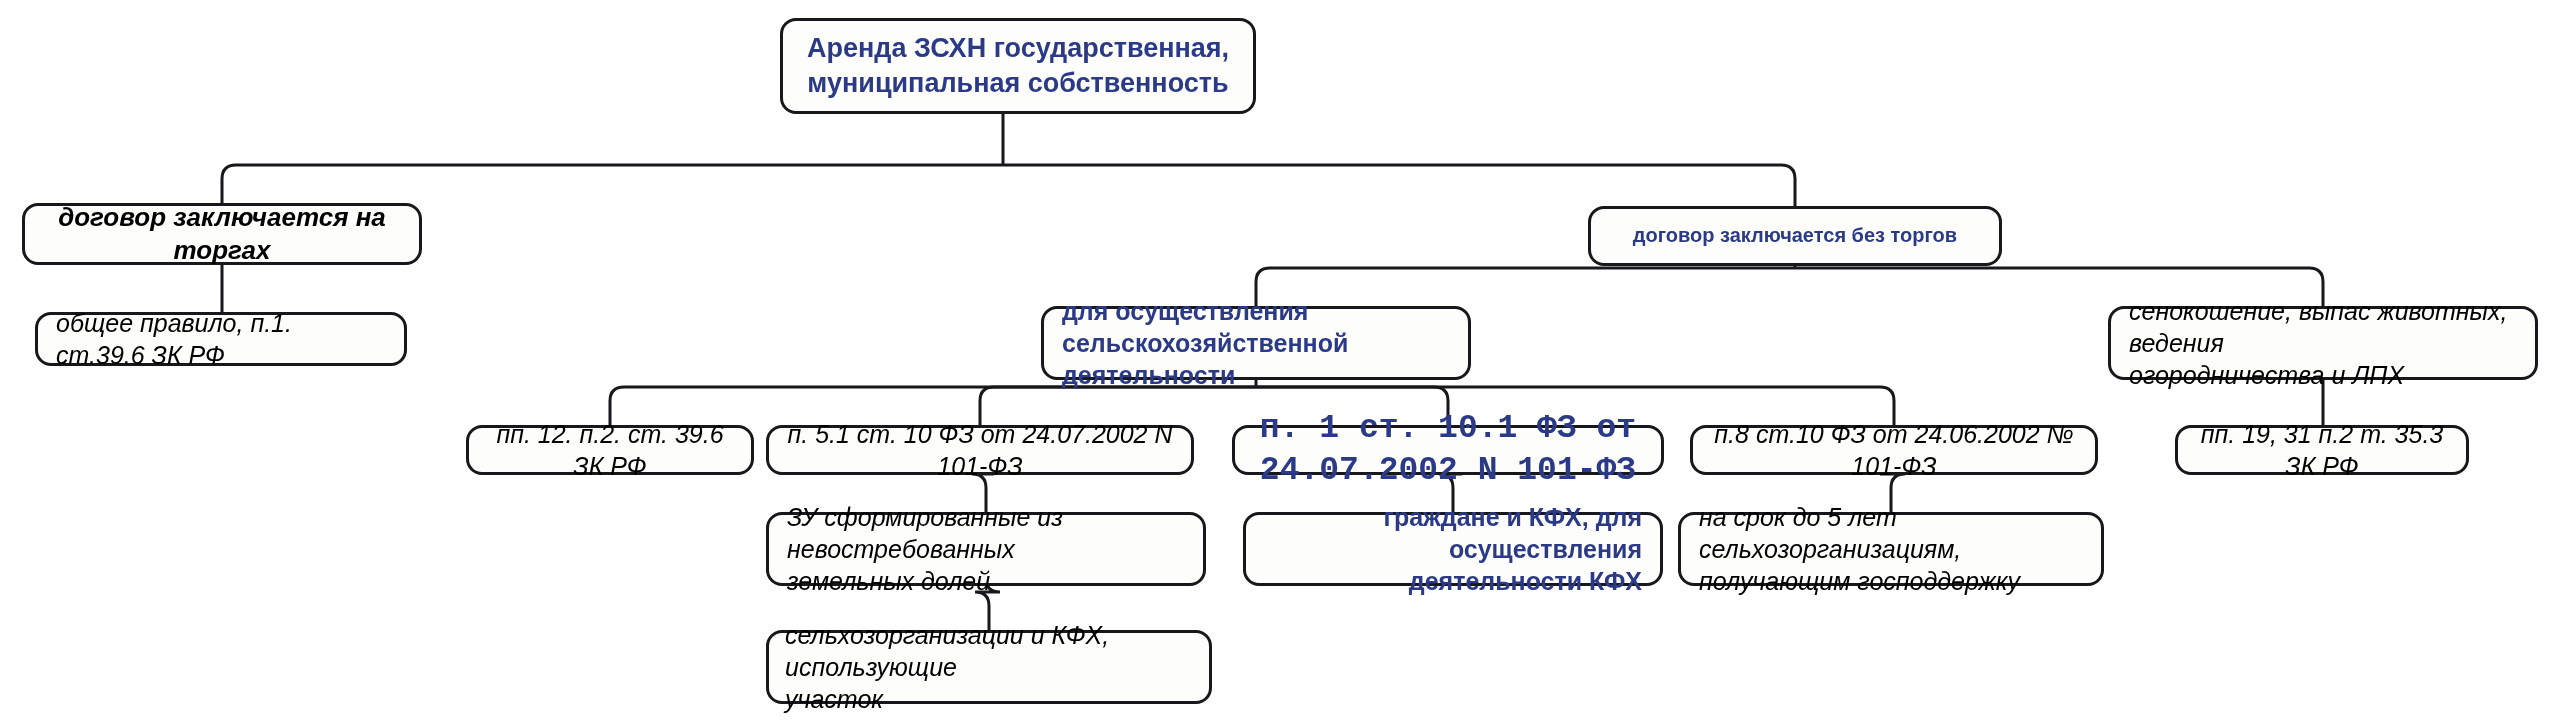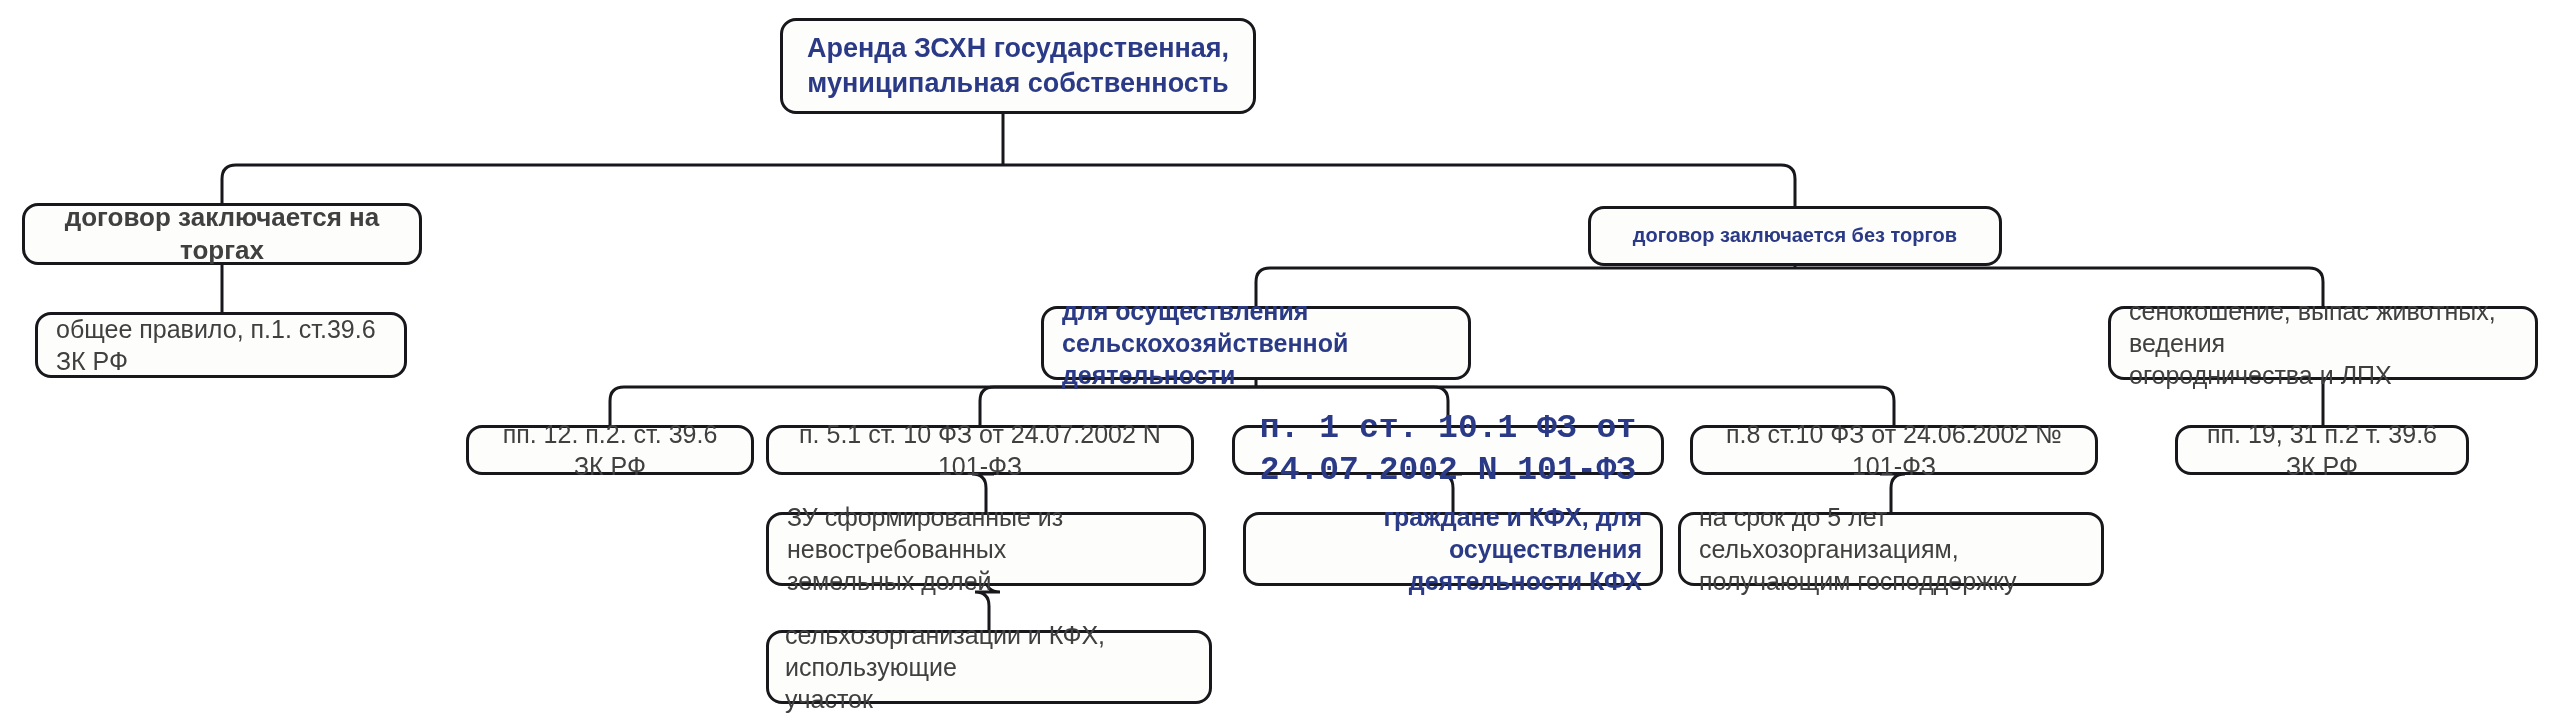--- a/index.html
+++ b/index.html
@@ -35,21 +35,21 @@
     flex-direction: column;
     justify-content: center;
     padding: 6px 18px;
     z-index: 2;
   }
   .node .txt {
     display: block;
     white-space: pre-line;
     line-height: 1.28;
   }
-  .c-black { color: #404040; }
+  .c-black { color: #000000; font-style: italic; }
   .c-blue  { color: #2b3a87; }
   .w-bold   { font-weight: bold; }
   .w-normal { font-weight: normal; }
   .a-center { text-align: center; }
   .a-left   { text-align: left; }
 </style>
 </head>
 <body>
 
 <div id="canvas">
@@ -75,21 +75,21 @@
 <div class="node" style="left: 780px; top: 18px; width: 476px; height: 96px;">
       <span class="txt c-blue w-bold a-center" style="font-size: 27px;">Аренда ЗСХН государственная,
 муниципальная собственность</span>
     </div>
     <div class="node" style="left: 22px; top: 203px; width: 400px; height: 62px;">
       <span class="txt c-black w-bold a-center" style="font-size: 26px;">договор заключается на торгах</span>
     </div>
     <div class="node" style="left: 1588px; top: 206px; width: 414px; height: 60px;">
       <span class="txt c-blue w-bold a-center" style="font-size: 20px;">договор заключается без торгов</span>
     </div>
-    <div class="node" style="left: 35px; top: 312px; width: 372px; height: 66px;">
+    <div class="node" style="left: 35px; top: 312px; width: 372px; height: 54px;">
       <span class="txt c-black w-normal a-left" style="font-size: 25px;">общее правило, п.1. ст.39.6 ЗК РФ</span>
     </div>
     <div class="node" style="left: 1041px; top: 306px; width: 430px; height: 74px;">
       <span class="txt c-blue w-bold a-left" style="font-size: 25px;">для осуществления
 сельскохозяйственной деятельности</span>
     </div>
     <div class="node" style="left: 2108px; top: 306px; width: 430px; height: 74px;">
       <span class="txt c-black w-normal a-left" style="font-size: 25px;">сенокошение, выпас животных, ведения
 огородничества и ЛПХ</span>
     </div>
@@ -99,21 +99,21 @@
     <div class="node" style="left: 766px; top: 425px; width: 428px; height: 50px;">
       <span class="txt c-black w-normal a-center" style="font-size: 25px;">п. 5.1 ст. 10 ФЗ от 24.07.2002 N 101-ФЗ</span>
     </div>
     <div class="node" style="left: 1232px; top: 425px; width: 432px; height: 50px;">
       <span class="txt c-blue w-bold a-center" style="font-size: 33px; font-family: Liberation Mono, monospace;">п. 1 ст. 10.1 ФЗ от 24.07.2002 N 101-ФЗ</span>
     </div>
     <div class="node" style="left: 1690px; top: 425px; width: 408px; height: 50px;">
       <span class="txt c-black w-normal a-center" style="font-size: 25px;">п.8 ст.10 ФЗ от 24.06.2002 № 101-ФЗ</span>
     </div>
     <div class="node" style="left: 2175px; top: 425px; width: 294px; height: 50px;">
-      <span class="txt c-black w-normal a-center" style="font-size: 25px;">пп. 19, 31 п.2 т. 39.6 ЗК РФ</span>
+      <span class="txt c-black w-normal a-center" style="font-size: 25px;">пп. 19, 31 п.2 т. 35.3 ЗК РФ</span>
     </div>
     <div class="node" style="left: 766px; top: 512px; width: 440px; height: 74px;">
       <span class="txt c-black w-normal a-left" style="font-size: 25px;">ЗУ сформированные из невостребованных
 земельных долей</span>
     </div>
     <div class="node" style="left: 1243px; top: 512px; width: 420px; height: 74px;">
       <span class="txt c-blue w-bold a-left" style="font-size: 25px; text-align: right;">граждане и КФХ, для осуществления
 деятельности КФХ</span>
     </div>
     <div class="node" style="left: 1678px; top: 512px; width: 426px; height: 74px;">

